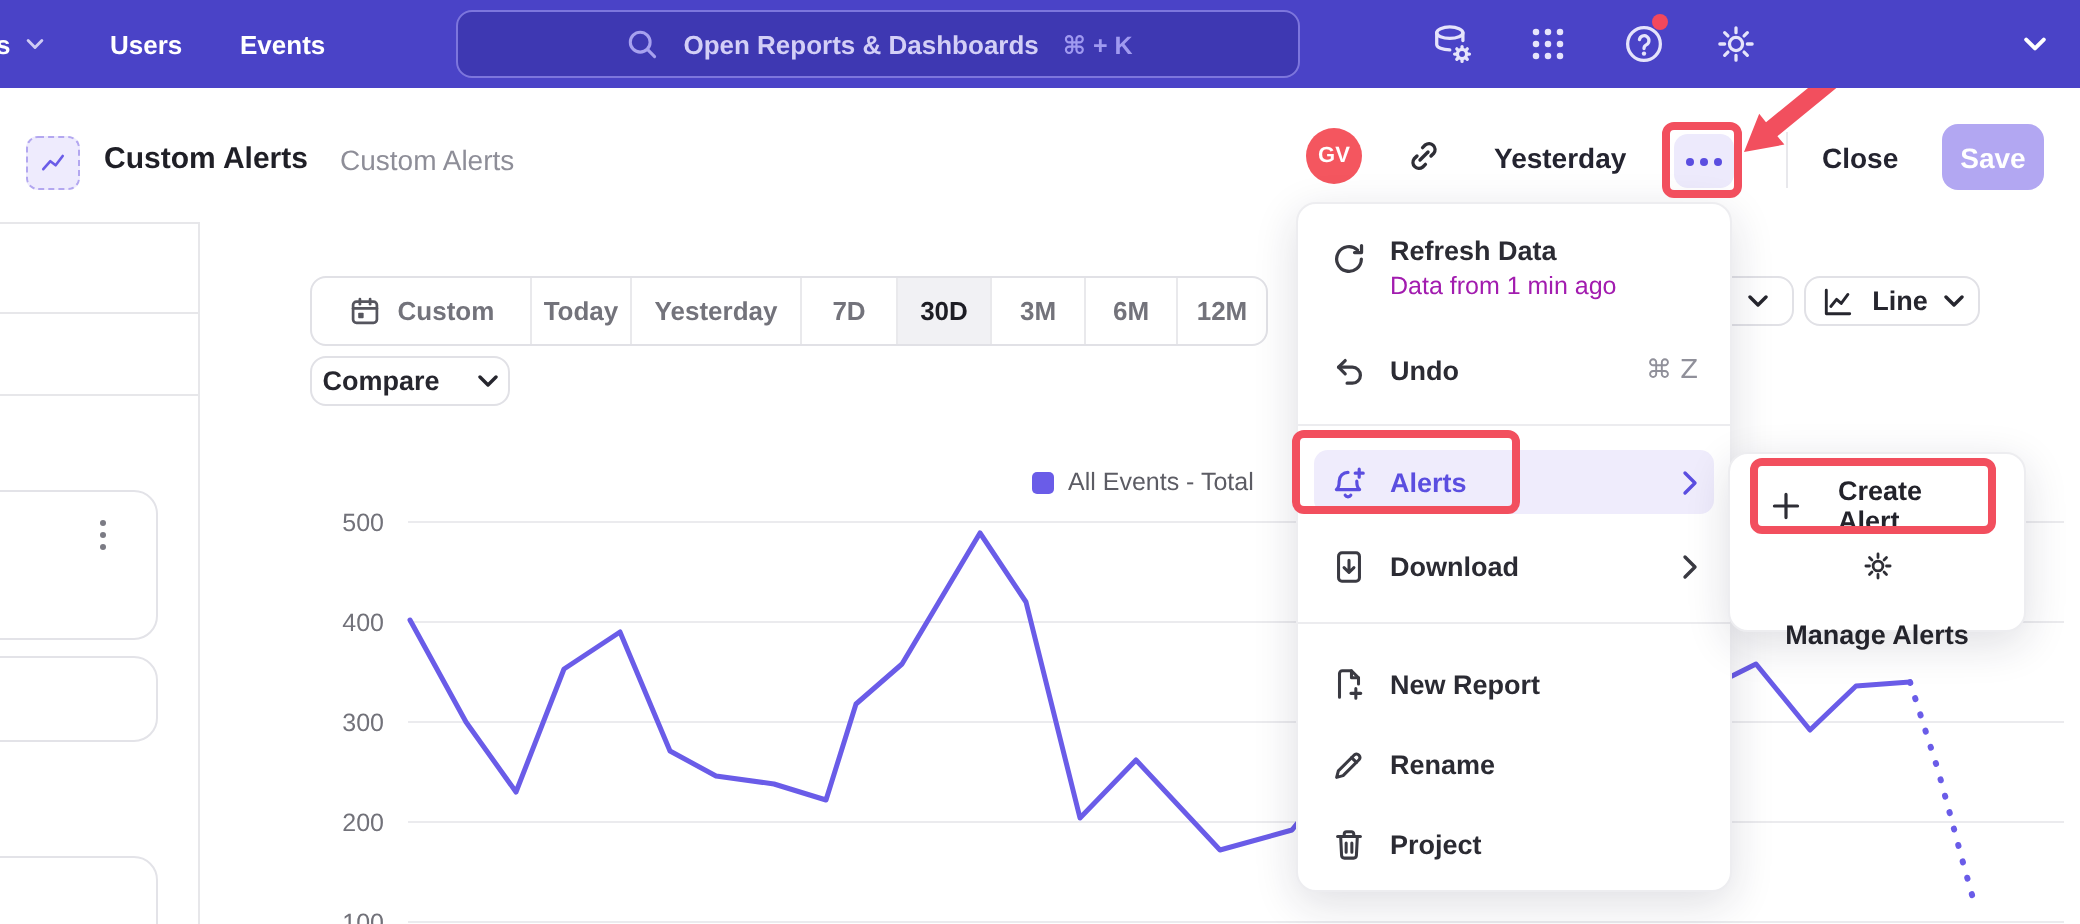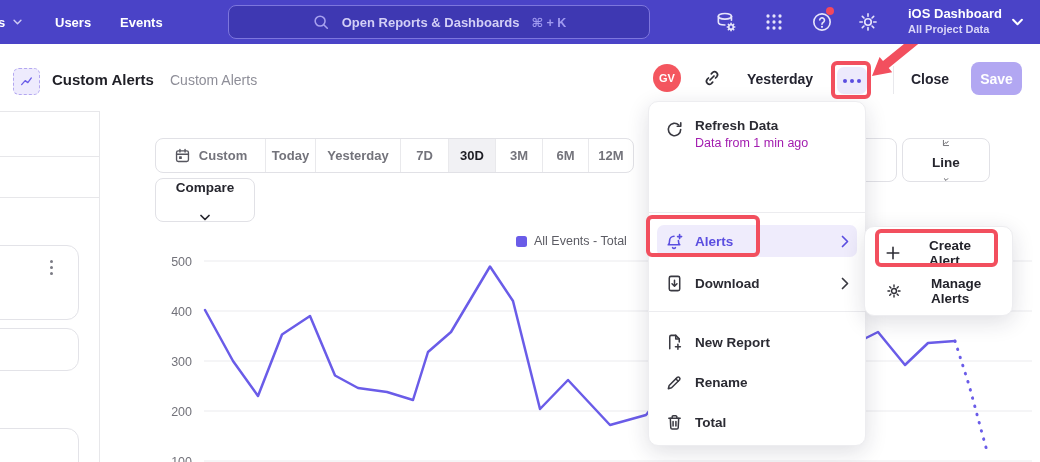--- a/index.html
+++ b/index.html
@@ -35,40 +35,40 @@
   
   .sline{position:absolute;background:#e7e7ea;z-index:2;}
   .scard{position:absolute;left:-22px;width:99px;background:#fff;border:1px solid #e3e3e8;border-radius:12px;z-index:2;cursor:pointer;}
   .kebab{position:absolute;left:50px;top:260px;z-index:2;display:flex;flex-direction:column;gap:3px;cursor:pointer;}
   .kebab i{width:3px;height:3px;border-radius:50%;background:#7b7b84;}
   
   .dategroup{position:absolute;left:155px;top:138px;height:33px;display:flex;background:#fff;border:1px solid #e1e1e6;border-radius:8px;overflow:hidden;z-index:2;}
   .seg{display:flex;align-items:center;justify-content:center;gap:8px;height:100%;border-right:1px solid #e9e9ec;color:#73737b;font-size:13px;font-weight:600;cursor:pointer;box-sizing:border-box;}
   .seg:last-child{border-right:none;align-items:center;}
   .seg.selected{background:#f1f1f4;color:#1d1d24;font-weight:700;}
-  .wbtn{position:absolute;height:44px;background:#fff;border:1px solid #e1e1e6;border-radius:8px;display:flex;align-items:center;justify-content:center;gap:8px;font-size:13.5px;font-weight:700;color:#26262e;cursor:pointer;z-index:2;box-sizing:border-box;flex-direction:column;}
+  .wbtn{position:absolute;height:25px;background:#fff;border:1px solid #e1e1e6;border-radius:8px;display:flex;align-items:center;justify-content:center;gap:8px;font-size:13.5px;font-weight:700;color:#26262e;cursor:pointer;z-index:2;box-sizing:border-box;}
   
   #chart-svg{position:absolute;left:0;top:0;z-index:1;}
   .legend{position:absolute;left:516px;top:234px;display:flex;align-items:center;gap:7px;z-index:1;cursor:pointer;}
   .legend .sw{width:11px;height:11px;border-radius:2.5px;background:var(--chart-line,#6a5ce8);}
   .legend .lt{font-size:12.5px;color:#5c5c64;}
   
   .menu{position:absolute;left:648px;top:101px;width:218px;height:345px;background:#fff;border:1px solid #ededf0;border-radius:10px;box-shadow:0 6px 22px rgba(25,25,60,.14);z-index:5;box-sizing:border-box;}
   .mrow{position:absolute;left:8px;right:8px;height:32px;display:flex;align-items:center;gap:11px;padding:0 8px;border-radius:7px;color:#2b2b33;font-size:13.5px;font-weight:600;cursor:pointer;}
   .mrow svg{flex:none;color:#3a3a42;}
   .mdiv{position:absolute;left:0;right:0;height:1px;background:#ececef;}
   .mshort{margin-left:auto;color:#90909a;font-size:13px;font-weight:400;font-family:"DejaVu Sans",sans-serif;}
   .mchev{margin-left:auto;color:#8b8b94;}
   .mrow.hl{background:#efecfc;color:var(--accent,#5b4ee0);}
   .mrow.hl svg{color:var(--accent,#5b4ee0);}
   .mrow.hl .mchev{color:var(--accent,#5b4ee0);}
   .msub{color:#a21caf;font-size:12.5px;font-weight:400;margin-top:3px;}
   
   .submenu{position:absolute;left:864px;top:226px;width:149px;height:90px;background:#fff;border:1px solid #ededf0;border-radius:10px;box-shadow:0 6px 22px rgba(25,25,60,.14);z-index:6;box-sizing:border-box;}
-  .srow{position:absolute;left:6px;right:6px;height:34px;display:flex;align-items:center;gap:28px;padding:0 14px;color:#23232b;font-size:13.5px;font-weight:700;cursor:pointer;}
+  .srow{position:absolute;left:6px;right:6px;height:34px;display:flex;align-items:center;gap:18px;padding:0 14px;color:#23232b;font-size:13.5px;font-weight:700;cursor:pointer;}
   .srow svg{color:#2e2e36;flex:none;}
   
   .annot-box{position:absolute;border:4px solid var(--annotation,#f24f5e);border-radius:6px;z-index:10;pointer-events:none;}
   #annot-arrow{position:absolute;left:0;top:0;z-index:10;pointer-events:none;}
 </style>
 </head>
 <body>
 
 <svg id="chart-svg" width="1040" height="462" viewBox="0 0 1040 462">
     <line x1="204" x2="1032" y1="261" y2="261" stroke="#ebebee" stroke-width="1"></line>
@@ -237,41 +237,45 @@
     </svg>
     <span class="abs" style="left:16px;top:-3px;width:8px;height:8px;border-radius:50%;background:#f3485c;"></span>
   </div>
   <div class="navicon" style="left:856px;">
     <svg width="24" height="24" viewBox="0 0 22 22" fill="none" stroke="currentColor" stroke-width="1.5" stroke-linecap="round">
       <circle cx="11" cy="11" r="3"></circle>
         <path d="M11 3.6v2.2 M11 16.2v2.2 M3.6 11h2.2 M16.2 11h2.2 M5.8 5.8l1.5 1.5 M14.7 14.7l1.5 1.5 M16.2 5.8l-1.5 1.5 M7.3 14.7l-1.5 1.5"></path>
     </svg>
   </div>
 
-  <div class="proj">
-    <div class="p1">iOS Dashboard</div>
-    <div class="p2">All Project Data</div>
-  </div>
   <svg class="abs" style="left:1012px;top:18px;" width="11" height="8" viewBox="0 0 10 7" fill="none" stroke="#fff" stroke-width="1.8" stroke-linecap="round" stroke-linejoin="round">
       <polyline points="1,1.5 5,5.5 9,1.5"></polyline>
     </svg>
 </div>
 
 <div class="menu">
   <div class="mrow" style="top:11px;height:46px;align-items:flex-start;padding-top:5px;">
     <svg width="19" height="19" viewBox="0 0 20 20" fill="none" stroke="currentColor" stroke-width="1.7" stroke-linecap="round" stroke-linejoin="round" style="margin-top:2px;">
       <path d="M16.5 10a6.5 6.5 0 1 1-2-4.7"></path>
         <polyline points="16.6,2.9 16.6,6.6 12.9,6.6"></polyline>
     </svg>
     <div>
       <div>Refresh Data</div>
       <div class="msub">Data from 1 min ago</div>
     </div>
   </div>
 
+  <div class="mrow" style="top:67px;">
+    <svg width="19" height="19" viewBox="0 0 20 20" fill="none" stroke="currentColor" stroke-width="1.7" stroke-linecap="round" stroke-linejoin="round">
+      <path d="M4.5 8h7.3a4.2 4.2 0 1 1 0 8.4H9"></path>
+        <polyline points="8,4.5 4.5,8 8,11.5"></polyline>
+    </svg>
+    <span>Undo</span>
+    <span class="mshort">⌘ Z</span>
+  </div>
 
   <div class="mdiv" style="top:110px;"></div>
 
   <div class="mrow hl" style="top:123px;">
     <svg width="19" height="19" viewBox="0 0 19 19" fill="none" stroke="currentColor" stroke-width="1.6" stroke-linecap="round" stroke-linejoin="round">
       <path d="M9 4.2a4.4 4.4 0 0 0-4.4 4.4c0 3.2-1.4 4.2-1.4 4.2h11.6s-1.4-1-1.4-4.2"></path>
       <path d="M7.6 15.6a1.6 1.6 0 0 0 2.8 0"></path>
         <path d="M14.6 2.6v4 M12.6 4.6h4"></path>
     </svg>
     <span>Alerts</span>
@@ -310,32 +314,32 @@
     <span>Rename</span>
   </div>
 
   <div class="mrow" style="top:304px;">
     <svg width="19" height="19" viewBox="0 0 20 20" fill="none" stroke="currentColor" stroke-width="1.6" stroke-linecap="round" stroke-linejoin="round">
       <path d="M4 5.5h12"></path>
         <path d="M7.5 5.5V4.2a1.2 1.2 0 0 1 1.2-1.2h2.6a1.2 1.2 0 0 1 1.2 1.2v1.3"></path>
       <path d="M5.6 5.5l.5 10a1.5 1.5 0 0 0 1.5 1.4h4.8a1.5 1.5 0 0 0 1.5-1.4l.5-10"></path>
         <path d="M8.5 9v4.8 M11.5 9v4.8"></path>
     </svg>
-    <span>Total</span>
+    <span>Project</span>
   </div>
 </div>
 
 <div class="submenu">
   <div class="srow" style="top:9px;">
     <svg width="16" height="16" viewBox="0 0 18 18" fill="none" stroke="currentColor" stroke-width="1.8" stroke-linecap="round">
         <path d="M9 2.5v13 M2.5 9h13"></path>
       </svg>
     <span>Create Alert</span>
   </div>
-  <div class="srow" style="top:47px;">
+  <div class="srow" style="top:47px;flex-direction:column;">
     <svg width="18" height="18" viewBox="0 0 22 22" fill="none" stroke="currentColor" stroke-width="1.7" stroke-linecap="round">
       <circle cx="11" cy="11" r="3"></circle>
         <path d="M11 3.6v2.2 M11 16.2v2.2 M3.6 11h2.2 M16.2 11h2.2 M5.8 5.8l1.5 1.5 M14.7 14.7l1.5 1.5 M16.2 5.8l-1.5 1.5 M7.3 14.7l-1.5 1.5"></path>
     </svg>
     <span>Manage Alerts</span>
   </div>
 </div>
 
 <div class="annot-box" style="left:831px;top:61px;width:32px;height:30px;"></div>
 <div class="annot-box" style="left:646px;top:215px;width:106px;height:34px;"></div>

